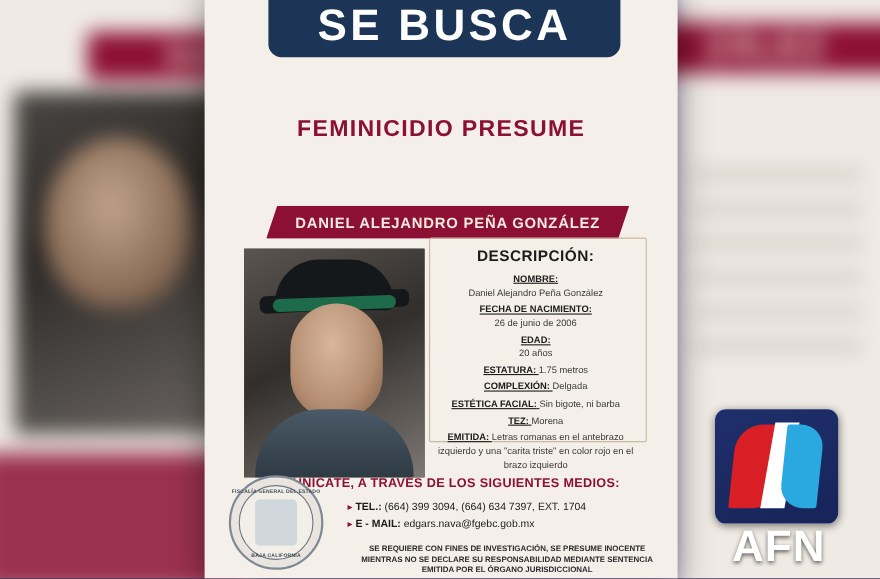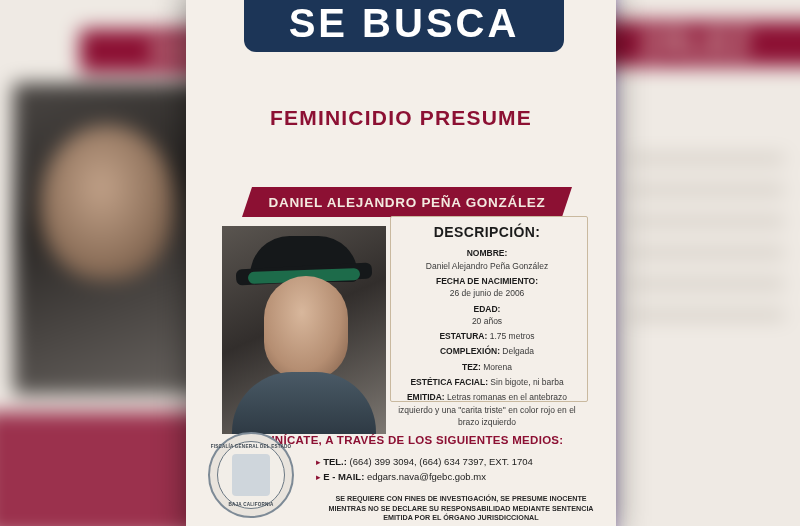--- a/index.html
+++ b/index.html
@@ -187,21 +187,21 @@
     line-height: 1.45;
   }
   .desc-head {
     font-size: 14px;
     font-weight: bold;
     color: #1b1b1b;
     letter-spacing: .4px;
     margin-bottom: 5px;
   }
   .desc-row { margin-bottom: 3px; }
-  .desc-lbl { font-weight: bold; color: #1b1b1b; font-size: 8.5px; }
+  .desc-lbl { font-weight: bold; color: #1b1b1b; font-size: 8.5px; text-decoration: underline; }
   .desc-val { color: #3a3a3a; }
   .desc-row.inline .desc-lbl:after { content: " "; }
   .desc-box {
     position: absolute;
     left: 204px; top: 222px;
     width: 196px; height: 184px;
     border: 1px solid #c9b99f;
     border-radius: 2px;
     pointer-events: none;
   }
@@ -384,27 +384,27 @@
         <span class="desc-lbl">ESTATURA:</span>
         <span class="desc-val">1.75 metros</span>
       </div>
 
       <div class="desc-row inline">
         <span class="desc-lbl">COMPLEXIÓN:</span>
         <span class="desc-val">Delgada</span>
       </div>
 
       <div class="desc-row inline">
+        <span class="desc-lbl">ESTÉTICA FACIAL:</span>
+        <span class="desc-val">Sin bigote, ni barba</span>
+      </div>
+
+      <div class="desc-row inline">
         <span class="desc-lbl">TEZ:</span>
         <span class="desc-val">Morena</span>
-      </div>
-
-      <div class="desc-row inline">
-        <span class="desc-lbl">ESTÉTICA FACIAL:</span>
-        <span class="desc-val">Sin bigote, ni barba</span>
       </div>
 
       <div class="desc-row inline">
         <span class="desc-lbl">EMITIDA:</span>
         <span class="desc-val">Letras romanas en el antebrazo izquierdo y una "carita triste" en color rojo en el brazo izquierdo</span>
       </div>
     </div>
 
     <div class="contact-title">COMUNÍCATE, A TRAVÉS DE LOS SIGUIENTES MEDIOS:</div>
 
@@ -425,14 +425,22 @@
       <div class="seal-ring"></div>
       <div class="seal-ring2"></div>
       <div class="seal-center"></div>
       <div class="seal-top-text">FISCALÍA GENERAL DEL ESTADO</div>
       <div class="seal-bottom-text">BAJA CALIFORNIA</div>
     </div>
 
     <div class="disclaimer">SE REQUIERE CON FINES DE INVESTIGACIÓN, SE PRESUME INOCENTE MIENTRAS NO SE DECLARE SU RESPONSABILIDAD MEDIANTE SENTENCIA EMITIDA POR EL ÓRGANO JURISDICCIONAL</div>
   </div>
 
+  <div class="afn">
+    <div class="afn-badge">
+      <div class="swoosh-red"></div>
+      <div class="swoosh-white"></div>
+      <div class="swoosh-blue"></div>
+    </div>
+    <div class="afn-text">AFN</div>
+  </div>
 
 </div>
 
 </body></html>

